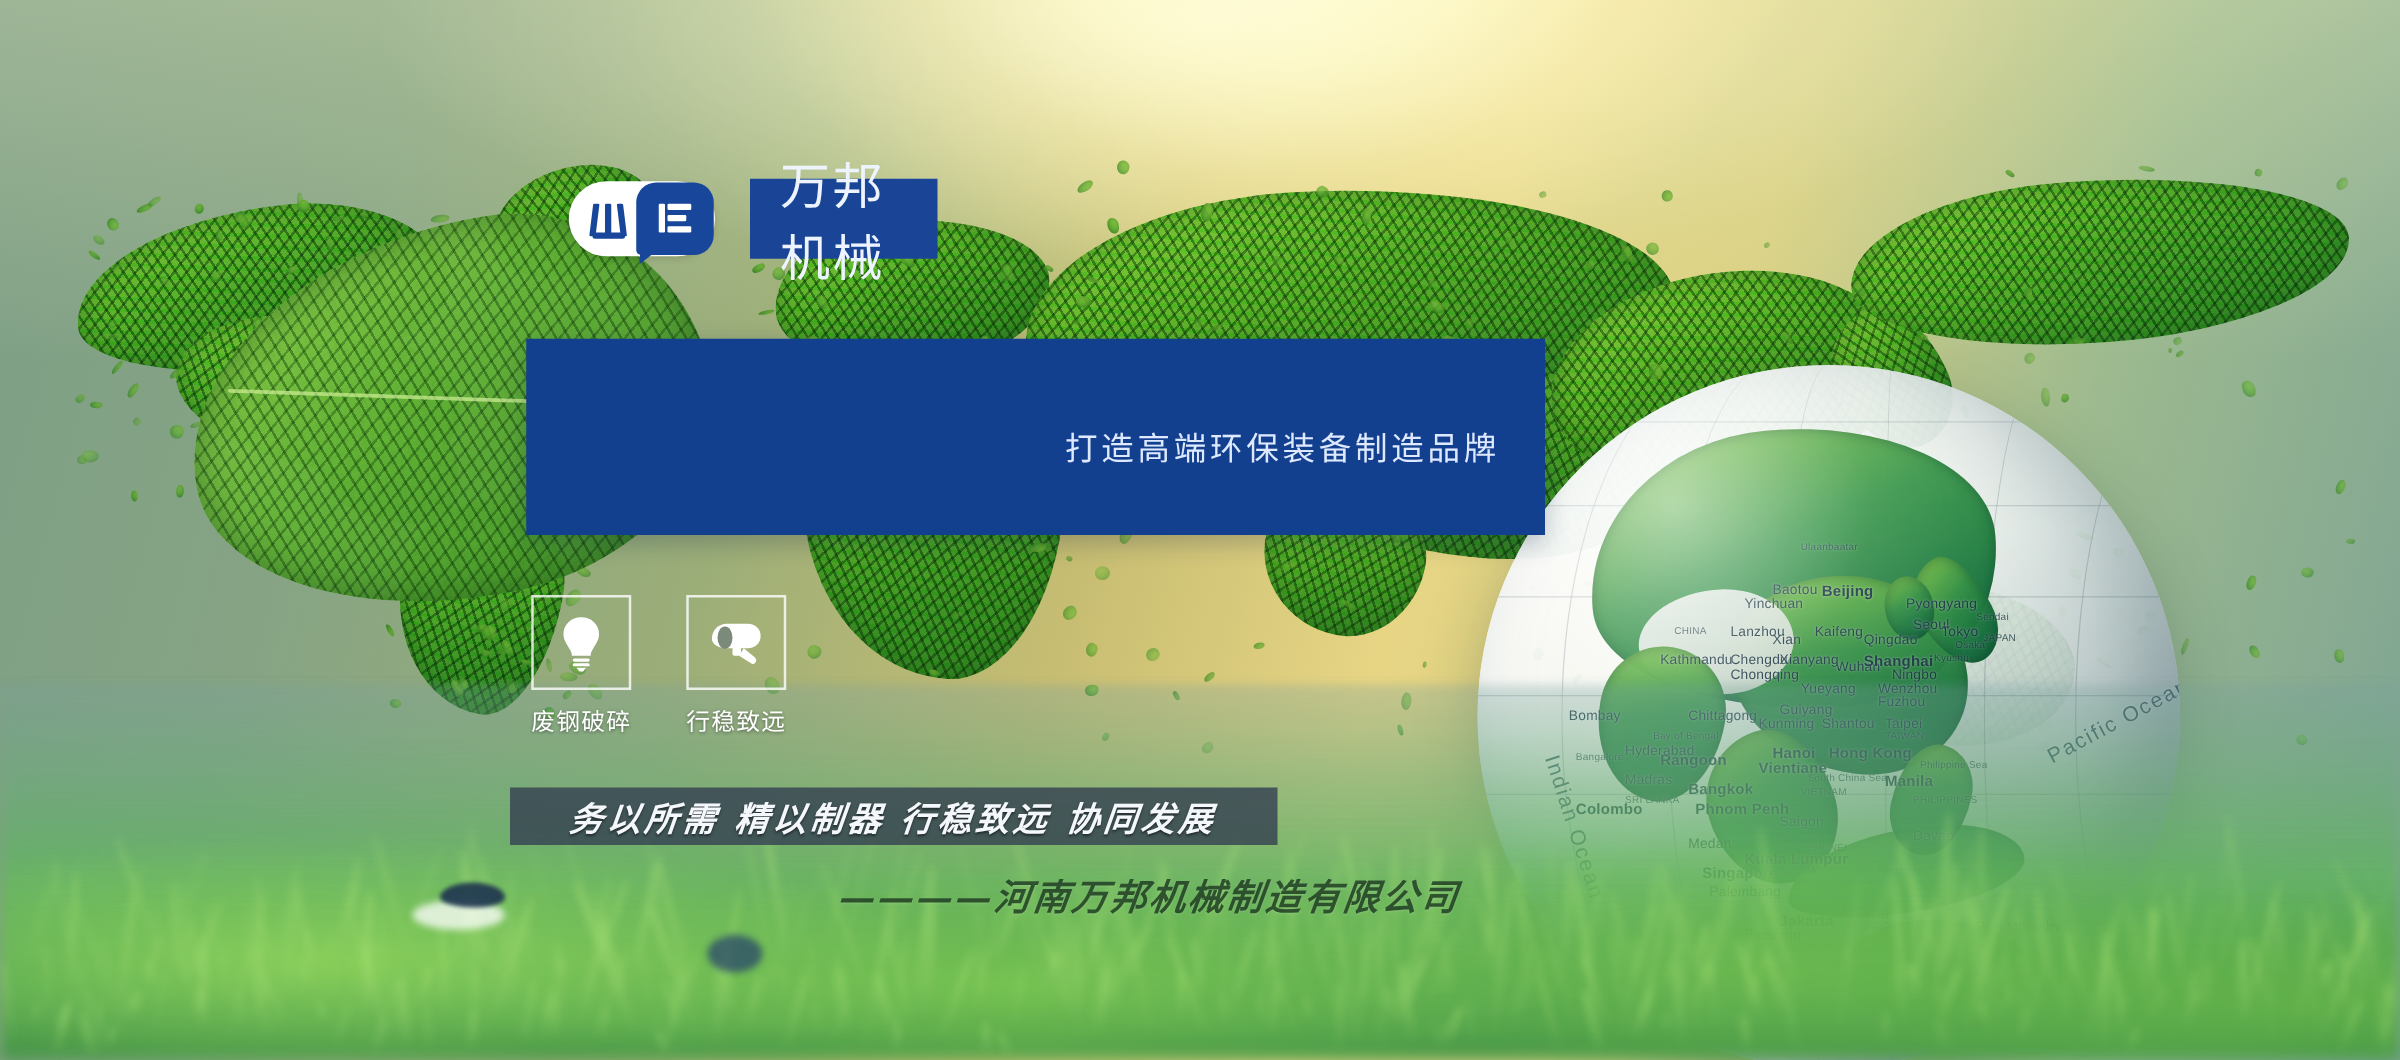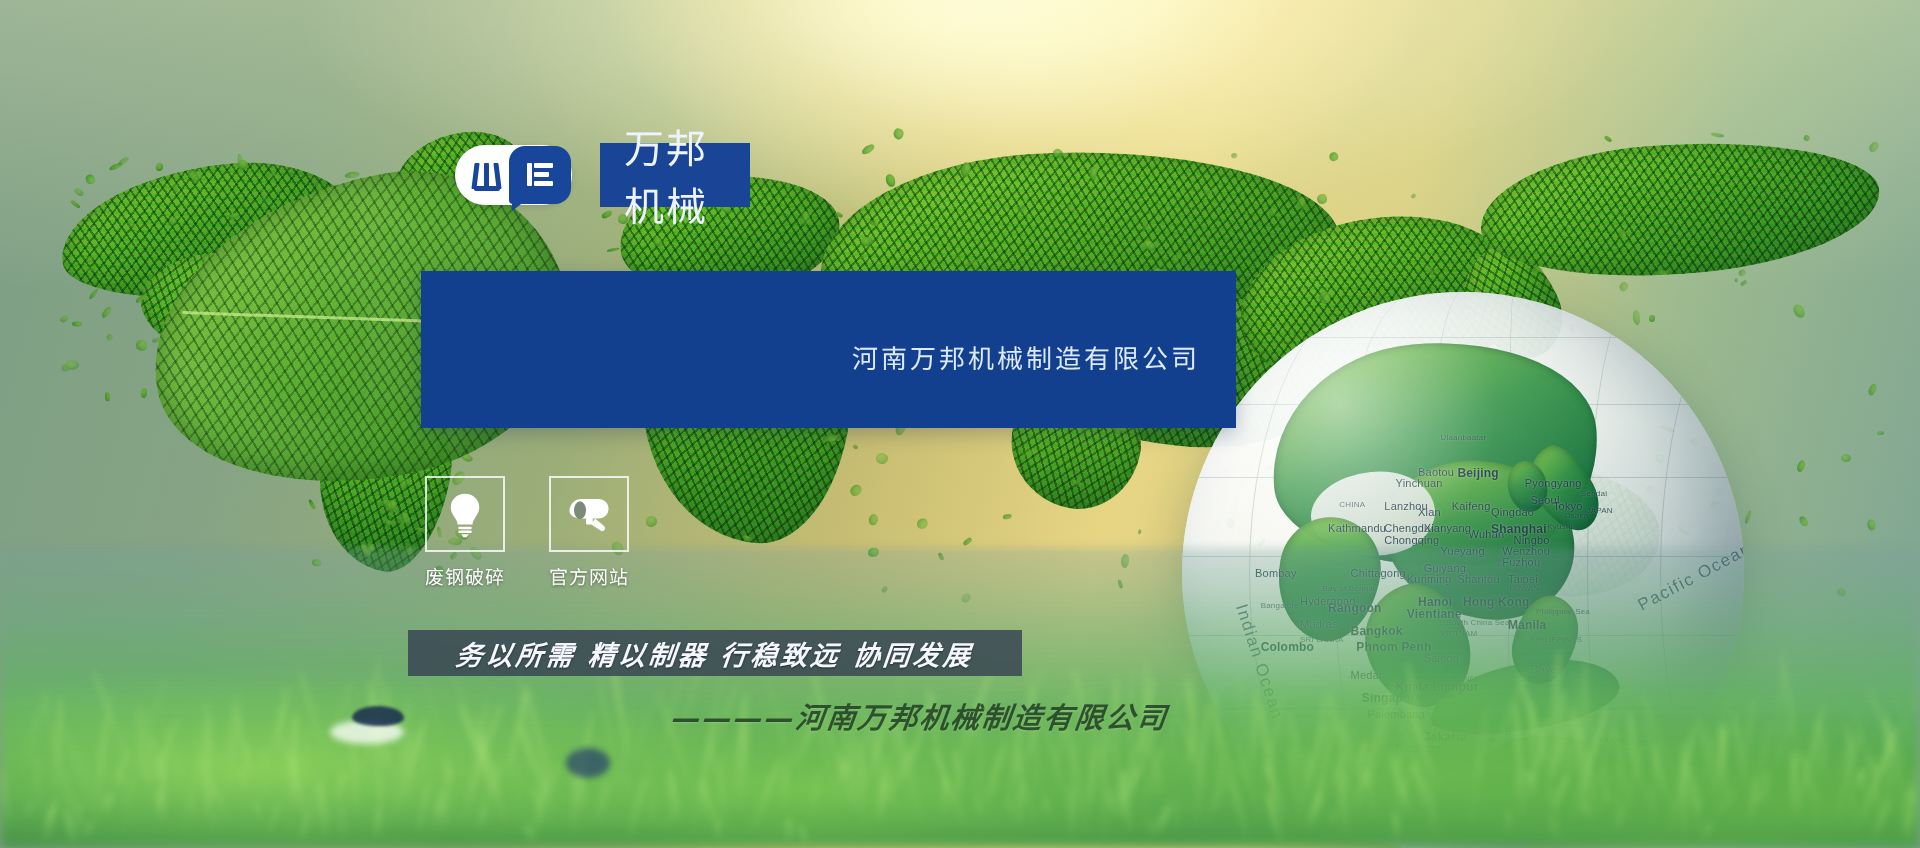--- a/index.html
+++ b/index.html
@@ -1148,21 +1148,21 @@
             <i></i>
           </div>
       </div>
     </div>
     <div class="logo-tabs">
       <div class="tab tab-blue">万邦机械</div>
     </div>
   </div>
 
   <div class="title-panel">
-    <div class="title-sub">河南万邦机械制造有限公司</div>
+    <div class="title-sub">打造高端环保装备制造品牌</div>
   </div>
 
   <div class="features" id="features-host">
       <div class="feat">
         <div class="feat-box">
           <svg class="ico" viewBox="0 0 64 64">
             <path d="M32 5c-11 0-19 8-19 18 0 7 4 11 6 15 2 3 3 5 3 8h20c0-3 1-5 3-8 2-4 6-8 6-15C51 13 43 5 32 5z"></path>
             <rect x="23" y="49" width="18" height="3.4" rx="1.7"></rect>
             <rect x="23" y="54" width="18" height="3.4" rx="1.7"></rect>
             <path d="M27 59h10l-3 4h-4z"></path>
@@ -1172,21 +1172,21 @@
       </div>
       <div class="feat">
         <div class="feat-box">
           <svg class="ico" viewBox="0 0 64 64">
             <path d="M6 28c0-9 7-16 16-16h22c9 0 14 6 14 13s-5 13-14 13H22C13 38 6 34 6 28z"></path>
             <ellipse cx="20" cy="27" rx="8" ry="12" fill="#7b8a7a"></ellipse>
             <path d="M40 38l12 10a4 4 0 0 1-3 7l-14-9z"></path>
             <rect x="28" y="37" width="9" height="9" rx="2"></rect>
           </svg>
         </div>
-        <div class="feat-label">官方网站</div>
+        <div class="feat-label">行稳致远</div>
       </div>
     </div>
 
   <div class="slogan-bar">
     <div class="slogan-text">务以所需 精以制器 行稳致远 协同发展</div>
   </div>
   <div class="attribution">————河南万邦机械制造有限公司</div>
 
 </div>
 

